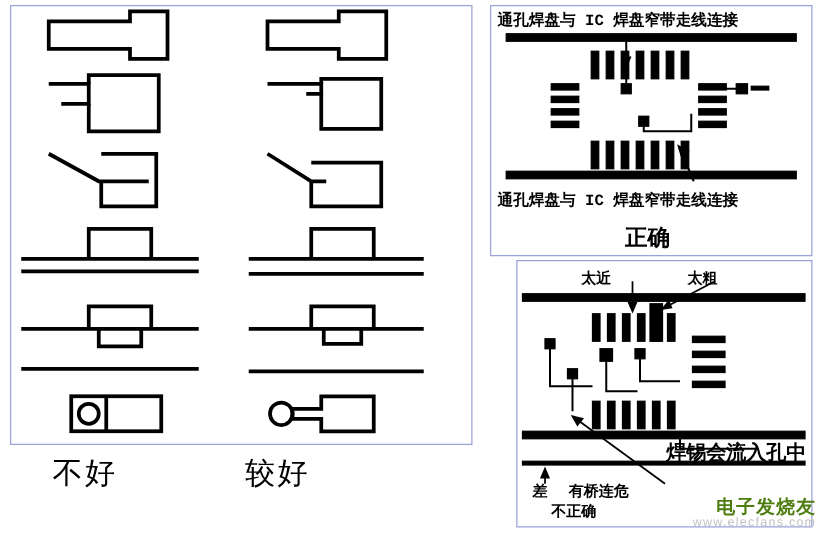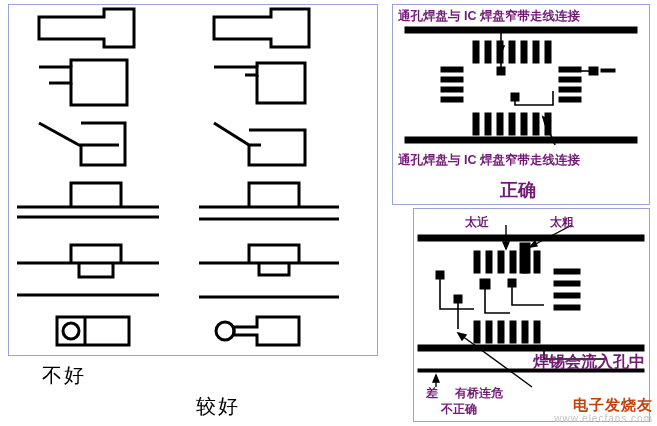--- a/index.html
+++ b/index.html
@@ -22,27 +22,27 @@
     position: absolute;
     left: 8px;
     top: 4px;
     width: 370px;
     height: 352px;
     border: 1px solid #9aa2d8;
     box-sizing: border-box;
   }
   .col-label {
     position: absolute;
-    font-size: 20px;
+    font-size: 24px;
     color: #000;
     font-family: "DejaVu Sans", sans-serif;
     letter-spacing: 2px;
   }
   #label-bad  { left: 42px;  top: 362px; }
-  #label-good { left: 196px; top: 362px; margin-top: 31px; }
+  #label-good { left: 196px; top: 362px; }
 
   
   #right-top {
     position: absolute;
     left: 392px;
     top: 4px;
     width: 258px;
     height: 201px;
     border: 1px solid #9aa2d8;
     box-sizing: border-box;
@@ -50,22 +50,22 @@
   #right-bottom {
     position: absolute;
     left: 413px;
     top: 208px;
     width: 237px;
     height: 214px;
     border: 1px solid #9aa2d8;
     box-sizing: border-box;
   }
   .cn {
-    font-family: Liberation Sans, sans-serif;
-    color: #701a75;
+    font-family: Liberation Mono, monospace;
+    color: #000000;
     position: absolute;
     white-space: nowrap;
     text-align: center;
   }
   #rt-cap-top {
     left: 398px; top: 8px; font-size: 12.5px; font-weight: bold;
   }
   #rt-cap-bottom {
     left: 398px; top: 152px; font-size: 12.5px; font-weight: bold;
   }
@@ -83,21 +83,21 @@
   #watermark {
     position: absolute;
     right: 4px;
     bottom: 2px;
     text-align: right;
     line-height: 1.1;
   }
   #wm-main {
     font-family: "DejaVu Sans", sans-serif;
     font-size: 15px;
-    color: #c2410c;
+    color: #4d7c0f;
     font-weight: bold;
     letter-spacing: 1px;
   }
   #wm-sub {
     font-family: "Liberation Sans", sans-serif;
     font-size: 10px;
     color: #c3c3c3;
     letter-spacing: 1px;
   }
   svg { display: block; }

